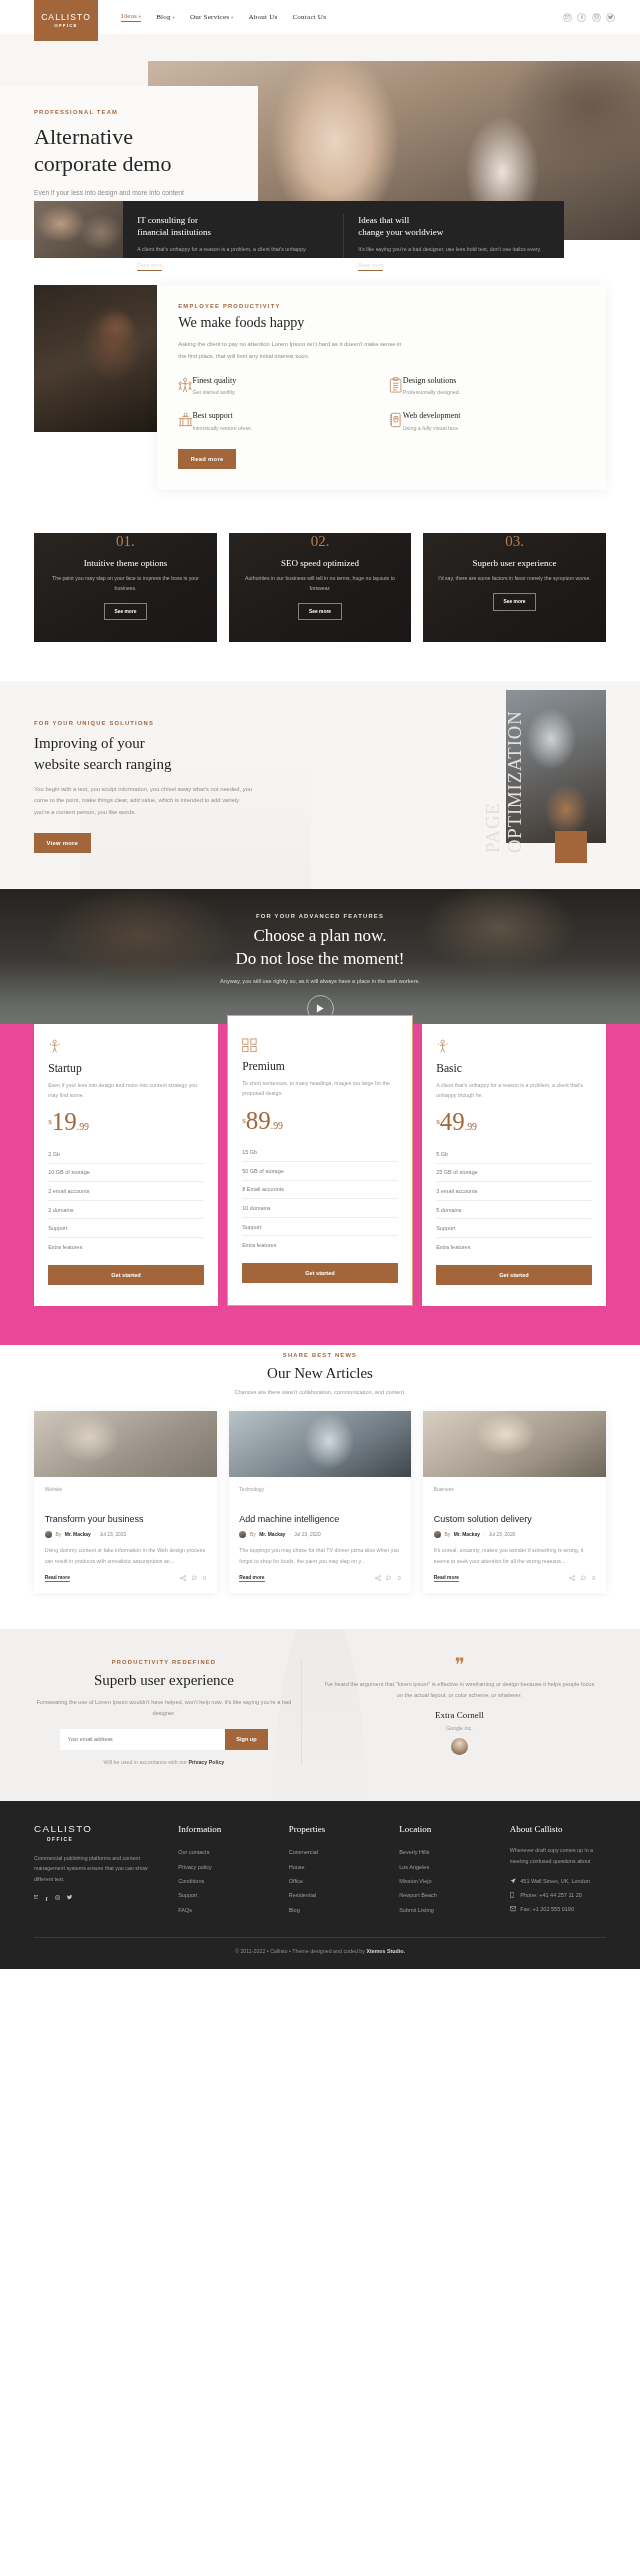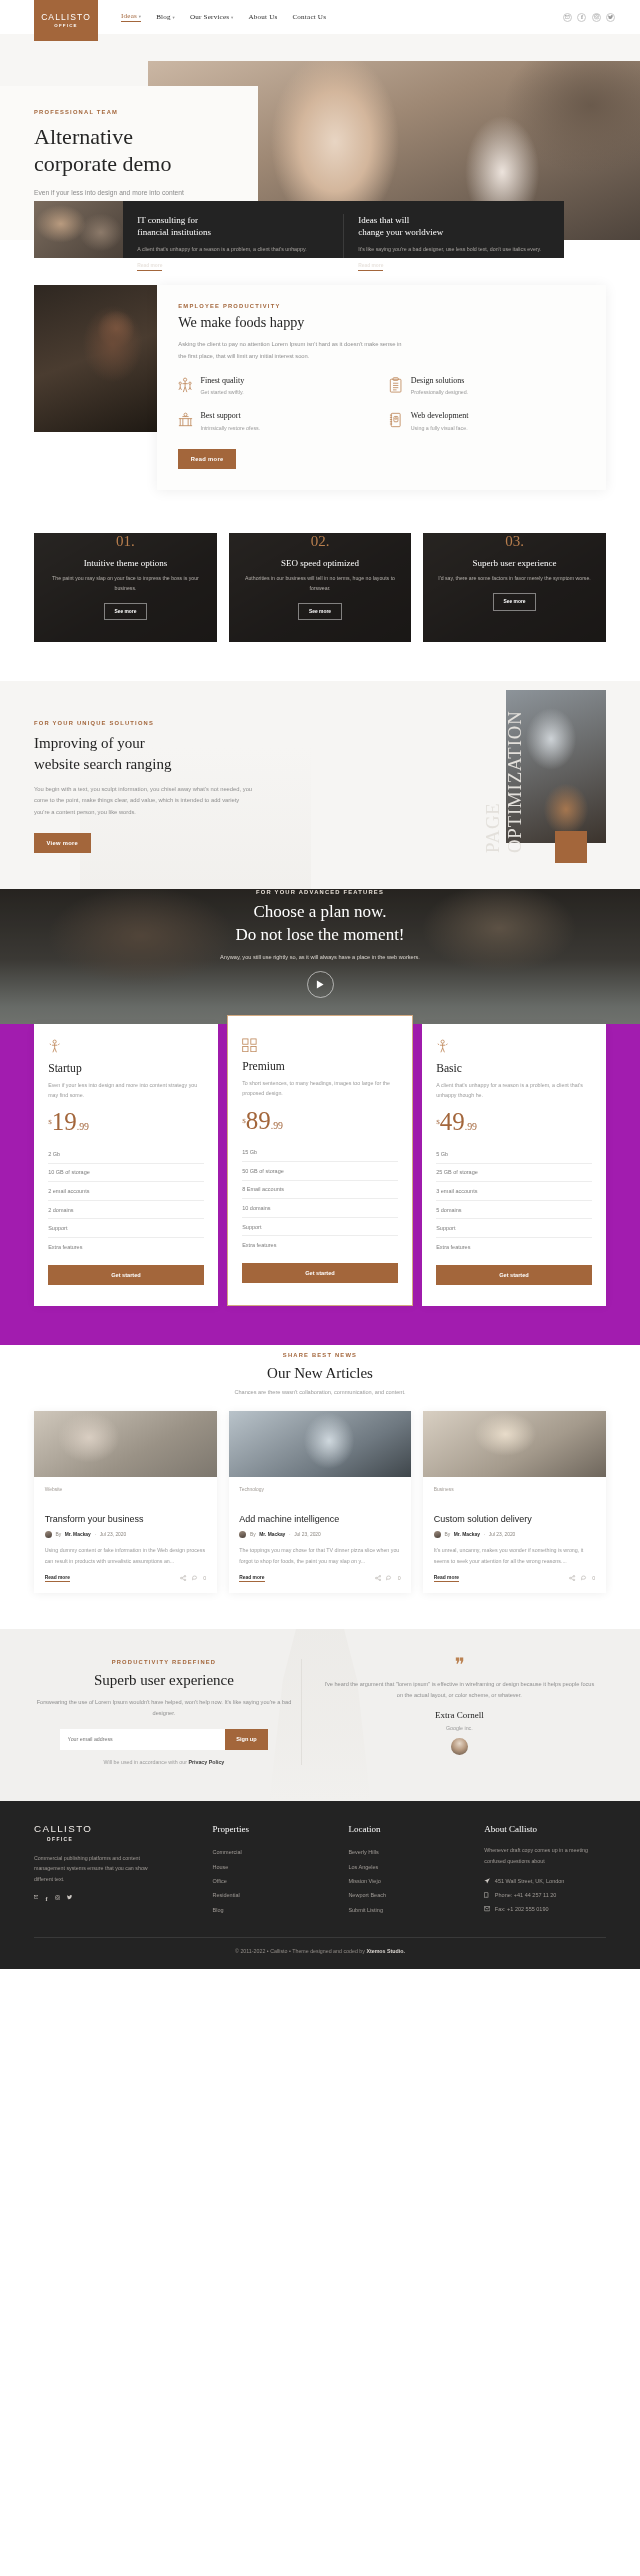--- a/index.html
+++ b/index.html
@@ -54,21 +54,21 @@
   .happy{position:relative;padding:27px 0 43px;background:#fff}
   .happy-img{position:absolute;left:34px;top:27px;width:164px;height:147px;
     background:
       radial-gradient(ellipse 43px 55px at 48% 40%, #6b4b38 0%, rgba(70,50,38,0) 70%),
       radial-gradient(ellipse 27px 27px at 50% 30%, #8a5f45 0%, rgba(120,85,62,0) 70%),
       linear-gradient(160deg,#2e2721 0%,#4a3c30 45%,#18140f 100%);}
   .happy-card{position:relative;margin-left:157px;margin-right:34px;background:#fdfdfc;box-shadow:0 0.9px 12.5px rgba(0,0,0,.07);padding:18px 19.6px 21.3px 21.3px;z-index:4}
   .happy-h{font-family:"Liberation Serif",serif;font-size:14.2px;color:#232323;margin-top:5.3px;font-weight:400}
   .happy-p{font-size:5.8px;line-height:1.95;color:#8f8f8f;margin-top:8px;max-width:224px}
   .feat-grid{display:grid;grid-template-columns:1fr 1fr;gap:17px 12.5px;margin-top:15px}
-  .feat{display:flex;gap:8px}
+  .feat{display:flex;gap:0}
   .feat-ic{width:14.2px;flex:0 0 14.2px;color:#bb8252}
   .feat-t{font-family:"Liberation Serif",serif;font-size:8px;color:#232323;line-height:1}
   .feat-d{font-size:5.3px;color:#9a9a9a;margin-top:4.4px}
   .happy-card .btn{margin-top:18px}
 
   
   .numbers{display:flex;gap:11.6px;padding:0 34px 39px}
   .ncard{flex:1;height:109px;position:relative;display:flex;flex-direction:column;align-items:center;justify-content:flex-start;text-align:center;padding:0 11.6px;overflow:hidden}
   .ncard .bgimg{position:absolute;inset:0}
   .n1 .bgimg{background:linear-gradient(150deg,#4c4944,#262421 60%,#1b1917)}
@@ -93,35 +93,35 @@
   .seo-l .btn{margin-top:14.2px}
   .vert{position:absolute;right:114px;top:-12.5px;writing-mode:vertical-rl;transform:rotate(180deg);font-family:"Liberation Serif",serif;font-size:18.7px;letter-spacing:0.9px;color:#e3e0db;z-index:2}
   .seo-img{position:absolute;right:34px;top:-30px;width:100px;height:153px;
     background:
       radial-gradient(ellipse 36px 44px at 45% 32%, #cdd2d6 0%, rgba(160,168,175,0) 70%),
       radial-gradient(ellipse 31px 36px at 60% 78%, #a5764f 0%, rgba(140,100,70,0) 72%),
       linear-gradient(160deg,#8d949a 0%,#6d6f70 40%,#3b332c 100%);}
   .sq{position:absolute;right:53px;top:111px;width:32px;height:32px;background:#a3663b;z-index:1}
 
   
-  .video{position:relative;height:157px;overflow:hidden;display:flex;flex-direction:column;align-items:center;justify-content:flex-start;text-align:center}
+  .video{position:relative;height:157px;overflow:hidden;display:flex;flex-direction:column;align-items:center;justify-content:center;text-align:center}
   .video .bgv{position:absolute;inset:0;
     background:
       radial-gradient(ellipse 133px 71px at 22% 30%, #6d5a4a 0%, rgba(70,58,48,0) 70%),
       radial-gradient(ellipse 107px 62px at 78% 25%, #7e6d5b 0%, rgba(80,70,58,0) 72%),
       linear-gradient(180deg,#2b2723 0%,#4b4843 45%,#8e938f 75%,#a9aca6 100%);}
   .video .ovv{position:absolute;inset:0;background:rgba(30,28,26,.34)}
   .video > *:not(.bgv):not(.ovv){position:relative;z-index:3}
   .v-eyebrow{font-size:5.8px;letter-spacing:1.2px;font-weight:700;color:#e6dfd6;text-transform:uppercase}
   .v-h{font-family:"Liberation Serif",serif;font-size:17px;line-height:1.35;color:#fff;margin-top:6.2px;font-weight:400}
   .v-p{font-size:5.6px;color:#ddd8d2;margin-top:7.1px}
   .play{width:27px;height:27px;border-radius:50%;border:0.9px solid rgba(255,255,255,.55);display:flex;align-items:center;justify-content:center;margin-top:10.7px}
 
   
-  .pricing{position:relative;padding:0 34px 39px;background:#a21caf;margin-top:-21.3px;display:flex;gap:9px;z-index:5}
+  .pricing{position:relative;padding:0 34px 39px;background:#ec4899;margin-top:-21.3px;display:flex;gap:9px;z-index:5}
   .pcard{flex:1;background:#fff;padding:15px 14.2px 16px;box-shadow:0 0.9px 9px rgba(0,0,0,.05)}
   .pcard.hi{border:0.7px solid #d2a97f;margin-top:-9px;padding-top:21.3px;padding-bottom:22px}
   .pic{color:#bb8252;height:16px}
   .pname{font-family:"Liberation Serif",serif;font-size:11.6px;color:#232323;margin-top:6.2px}
   .pdesc{font-size:5.3px;line-height:1.85;color:#9a9a9a;margin-top:6.2px}
   .price{color:#a3663b;font-family:"Liberation Serif",serif;margin-top:9px;line-height:1}
   .price .cur{font-size:7.1px;vertical-align:super}
   .price .int{font-size:25px}
   .price .dec{font-size:9.8px}
   .plist{margin-top:10.7px;list-style:none}
@@ -626,20 +626,30 @@
               <circle cx="5" cy="5" r="2" fill="none" stroke="currentColor"></circle>
             </svg>
           </span>
           <span>
             <svg width="5.3" height="4.4" viewBox="0 0 10 8">
               <path d="M10 1a4 4 0 0 1-1.2.35A2 2 0 0 0 9.7.25a4 4 0 0 1-1.3.5A2 2 0 0 0 5 2.6 5.7 5.7 0 0 1 .7.4a2 2 0 0 0 .6 2.7A2 2 0 0 1 .4 2.9a2 2 0 0 0 1.6 2 2 2 0 0 1-.9 0 2 2 0 0 0 1.9 1.4A4 4 0 0 1 0 7.1a5.6 5.6 0 0 0 3 .9c3.7 0 5.8-3.2 5.7-6A4 4 0 0 0 10 1z" fill="currentColor"></path>
             </svg>
           </span>
         </div>
     </div>
+    <div class="f-col" id="fc0">
+        <div class="f-h">Information</div>
+     <ul class="f-list">
+          <li>Our contacts</li>
+          <li>Privacy policy</li>
+          <li>Conditions</li>
+          <li>Support</li>
+          <li>FAQs</li>
+        </ul>
+      </div>
     <div class="f-col" id="fc1">
         <div class="f-h">Properties</div>
      <ul class="f-list">
           <li>Commercial</li>
           <li>House</li>
           <li>Office</li>
           <li>Residential</li>
           <li>Blog</li>
         </ul>
       </div>

